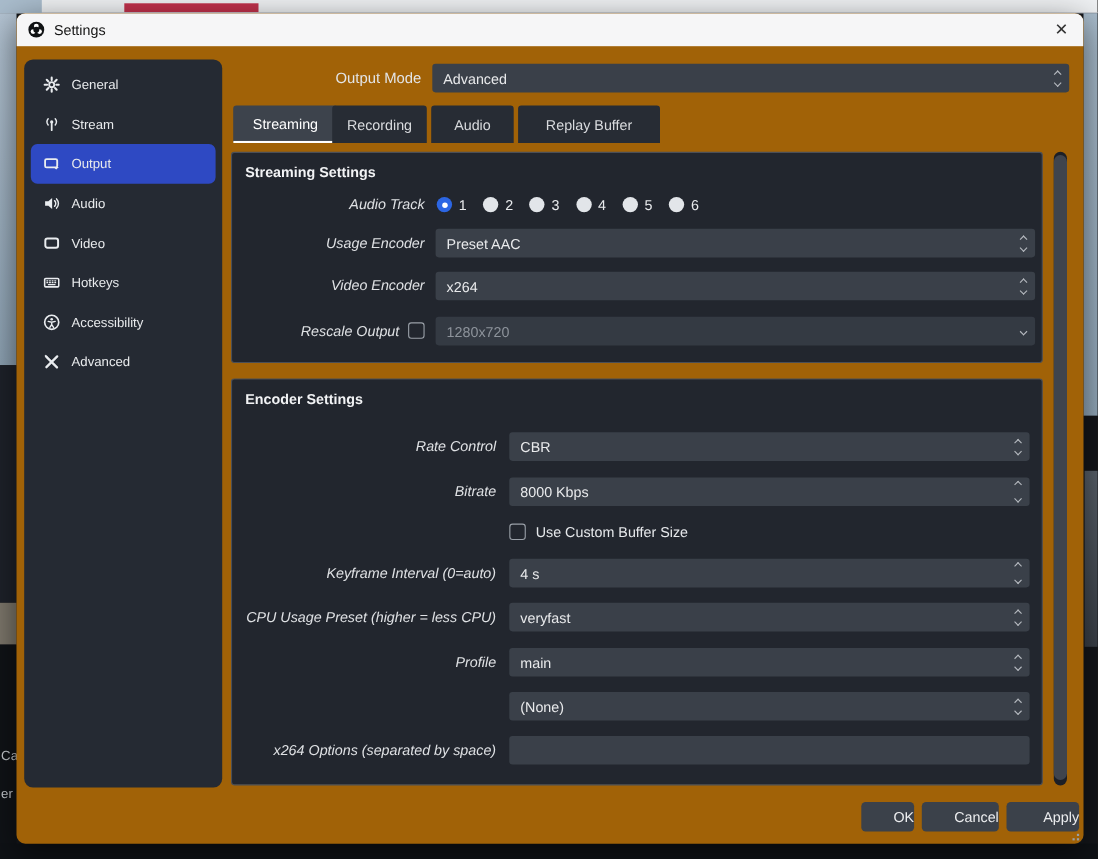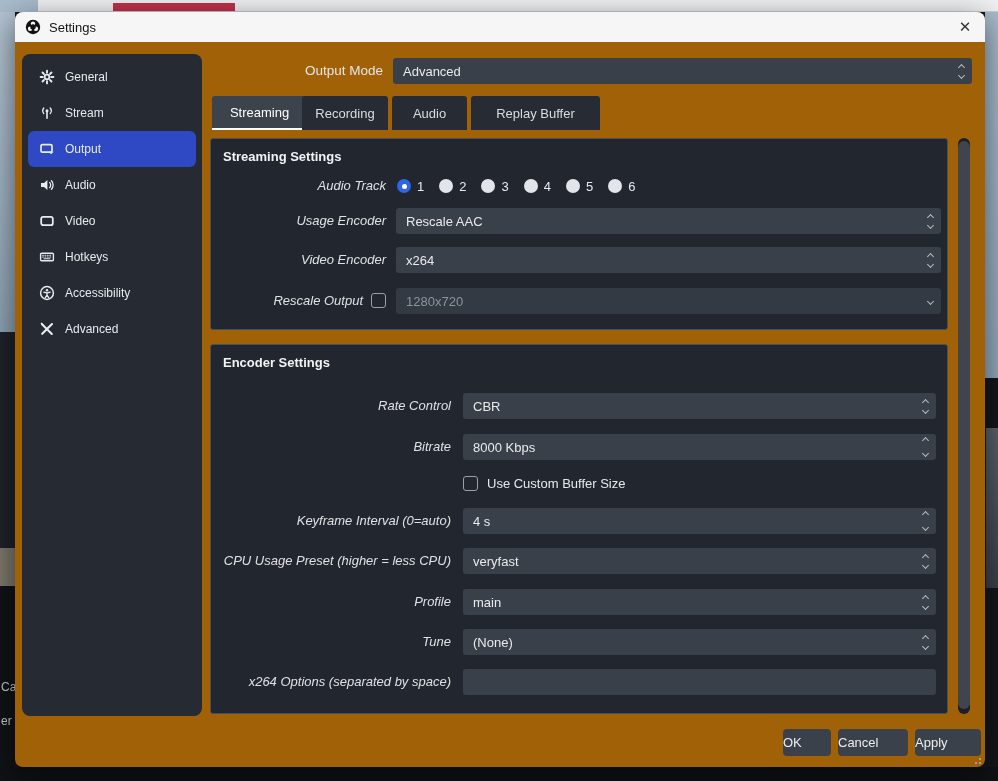--- a/index.html
+++ b/index.html
@@ -73,21 +73,21 @@
   .radio.sel { background:#2c66e4; }
   .radio.sel::after { content:""; position:absolute; left:4.5px; top:4.5px; width:5px; height:5px;
                       border-radius:50%; background:#fff; }
 
   
   .scroll-track { position:absolute; left:943px; top:126px; width:12px; height:576px; background:#1c1f26;
                   border-radius:6px; }
   .scroll-thumb { position:absolute; left:943px; top:129px; width:12px; height:568px; background:#3f444d;
                   border-radius:6px; }
   .btn { position:absolute; top:717px; height:27px; background:#3b414a; border-radius:4px; color:#ecedef;
-         font-size:13px; display:flex; align-items:center; justify-content:flex-start; }
+         font-size:13px; display:flex; align-items:center; justify-content:flex-end; }
   .grip { position:absolute; right:4px; bottom:3px; width:10px; height:10px; }
   .grip i { position:absolute; width:2px; height:2px; background:#9aa0a6; }
 </style>
 </head>
 <body>
 
 <div class="stage">
 
   <div class="bk bk-topstrip"></div>
   <div class="bk bk-topsky"></div>
@@ -246,21 +246,21 @@
           <span>5</span>
           </span>
         <span class="radio-opt">
           <span class="radio"></span>
           <span>6</span>
           </span>
       </div>
 
       <div class="rlabel" style="left:0;top:69px;width:175px">Usage Encoder</div>
       <div class="field" style="left:185px;top:69px;width:545px">
-        <span>Rescale AAC</span>
+        <span>Preset AAC</span>
         <span class="spin">
             <i class="cu"></i>
             <i class="cd"></i>
           </span>
       </div>
 
       <div class="rlabel" style="left:0;top:108px;width:175px">Video Encoder</div>
       <div class="field" style="left:185px;top:108px;width:545px">
         <span>x264</span>
         <span class="spin">
@@ -323,21 +323,20 @@
 
       <div class="rlabel" style="left:0;top:244px;width:240px">Profile</div>
       <div class="field" style="left:252px;top:244px;width:473px">
         <span>main</span>
         <span class="spin">
             <i class="cu"></i>
             <i class="cd"></i>
           </span>
       </div>
 
-      <div class="rlabel" style="left:0;top:284px;width:240px">Tune</div>
       <div class="field" style="left:252px;top:284px;width:473px">
         <span>(None)</span>
         <span class="spin">
             <i class="cu"></i>
             <i class="cd"></i>
           </span>
       </div>
 
       <div class="rlabel" style="left:0;top:324px;width:240px">x264 Options (separated by space)</div>
       <div class="field" style="left:252px;top:324px;width:473px;padding-right:10px">

